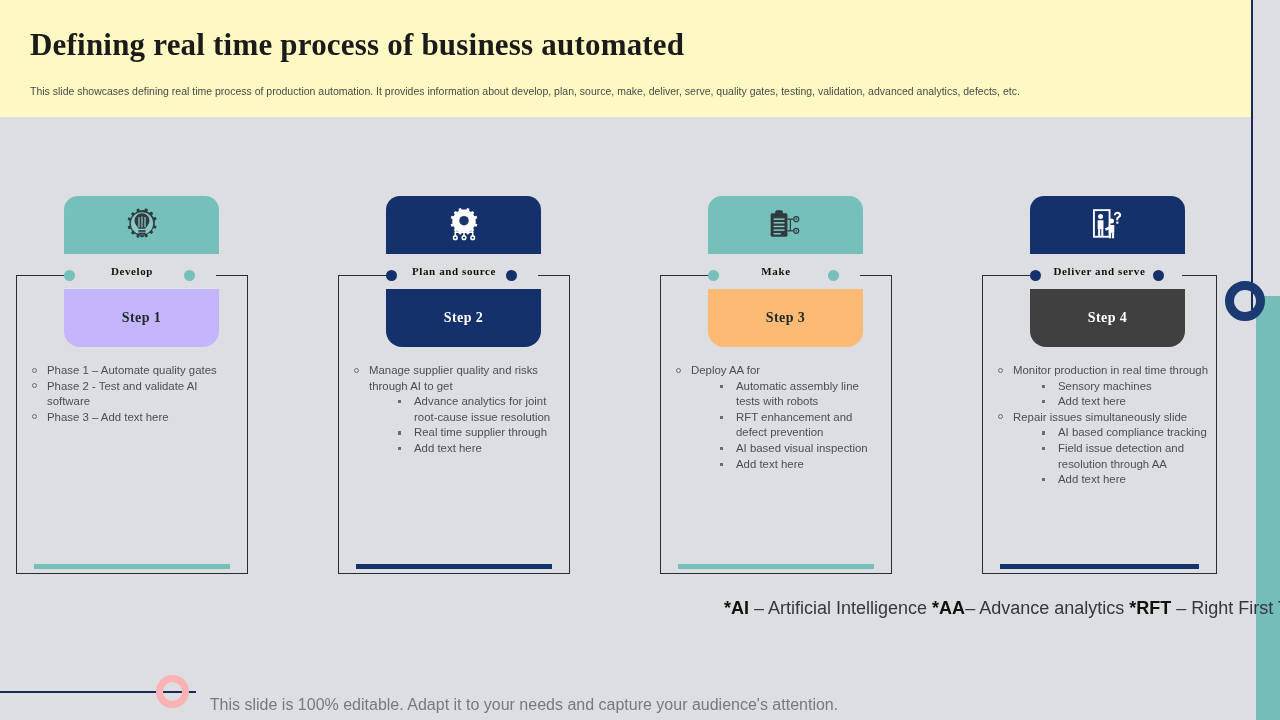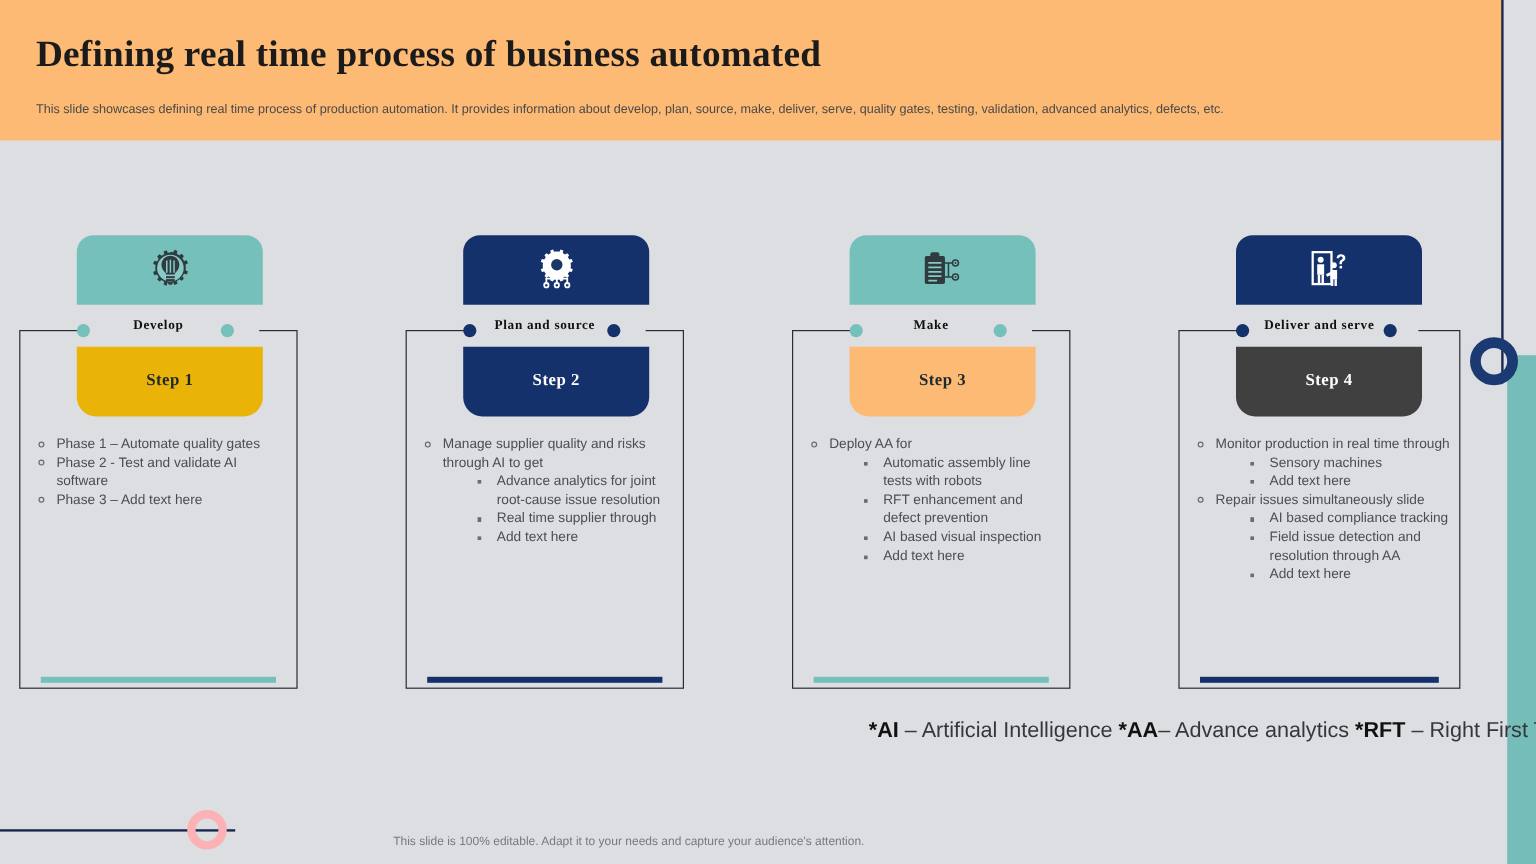--- a/index.html
+++ b/index.html
@@ -12,21 +12,21 @@
   #slide {
     position: relative;
     width: 1280px; height: 720px;
     background: #dcdee2;
   }
 
   
   .header {
     position: absolute; left: 0; top: 0;
     width: 1252px; height: 117px;
-    background: #fdba74;
+    background: #fef9c3;
   }
   .header-title {
     position: absolute; left: 30px; top: 27px;
     font-family: "Liberation Serif", serif;
     font-size: 31px; font-weight: 700; color: #1b1b1b;
     letter-spacing: .2px;
     white-space: nowrap;
   }
   .header-sub {
     position: absolute; left: 30px; top: 85px;
@@ -62,21 +62,21 @@
   .ring-pink {
     position: absolute; left: 156px; top: 675px;
     width: 33px; height: 33px;
     border: 7px solid #fcb1b4;
     border-radius: 50%;
     background: transparent;
   }
   .footer-note {
     position: absolute; left: 0; top: 696px;
     width: 1020px; text-align: center;
-    font-size: 10px; color: #77797d; padding-left: 28px;
+    font-size: 16px; color: #77797d; padding-left: 28px;
   }
 
   
   .col {
     position: absolute;
     top: 196px;
     width: 250px;
   }
   .col-1 { left: 16px; }
   .col-2 { left: 338px; }
@@ -217,21 +217,21 @@
           </span>
     </div>
 
     <div class="card"></div>
     <div class="gap-mask"></div>
 
     <div class="card-title">Develop</div>
     <div class="dot dot-l dot-teal"></div>
     <div class="dot dot-r dot-teal"></div>
 
-    <div class="step-box" style="background:#eab308;color:#1c2a2e">Step 1</div>
+    <div class="step-box" style="background:#c4b5fd;color:#1c2a2e">Step 1</div>
 
     <div class="bullets">
           <ul class="lvl1">
             <li>
              <span class="b1"></span>
              <span>Phase 1 – Automate quality gates</span></li>
             <li>
              <span class="b1"></span>
              <span>Phase 2 - Test and validate AI software</span></li>
             <li>

